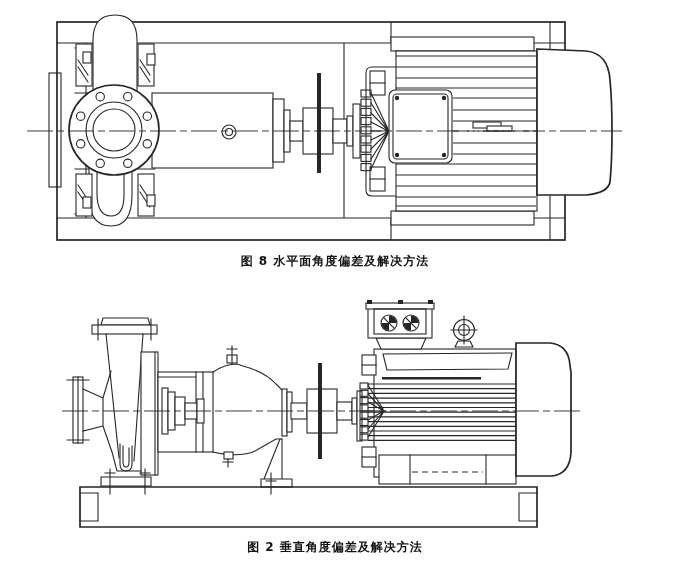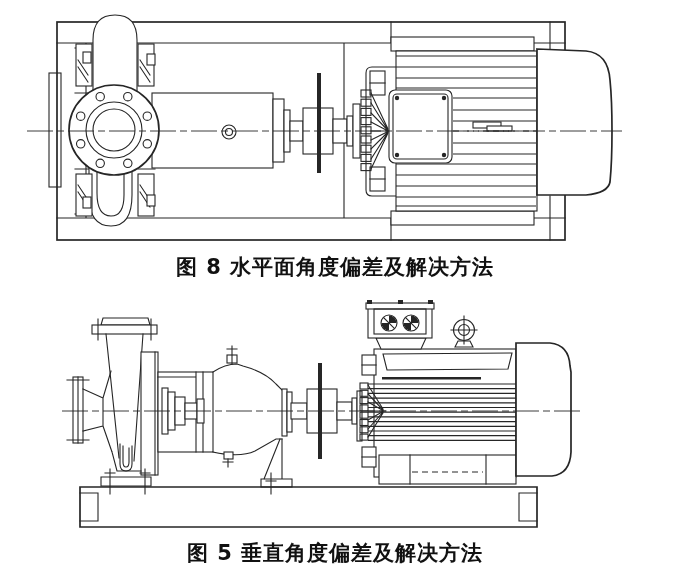--- a/index.html
+++ b/index.html
@@ -1,20 +1,20 @@
 <!DOCTYPE html>
 <html><head>
 <meta charset="utf-8">
 <style>
   html,body{margin:0;padding:0;background:#fff;}
   .page{position:relative;width:688px;height:574px;background:#fff;overflow:hidden;
         font-family:"Liberation Sans","DejaVu Sans",sans-serif;}
   .drawing{position:absolute;left:0;top:0;}
   .caption{position:absolute;left:0;right:18px;text-align:center;
-           font-weight:bold;font-size:21px;color:#111;letter-spacing:1px;
+           font-weight:bold;font-size:12px;color:#111;letter-spacing:1px;
            font-family:"DejaVu Sans","Liberation Sans",sans-serif;}
   #cap8{top:253px;}
   #cap9{top:539px;}
   
   .s{fill:none;stroke:#262626;stroke-width:1.1;stroke-linecap:square;}
   .s2{fill:none;stroke:#262626;stroke-width:1.7;stroke-linecap:square;}
   .w{fill:#ffffff;stroke:#262626;stroke-width:1.1;}
   .w2{fill:#ffffff;stroke:#262626;stroke-width:1.7;}
   .f{fill:#262626;stroke:none;}
   .cl{fill:none;stroke:#262626;stroke-width:0.9;stroke-dasharray:26 4 7 4;}
@@ -260,15 +260,15 @@
         <circle class="s" cx="464" cy="330" r="5.5"></circle>
         <path class="s" d="M464 316V344 M451 330H477"></path>
       </g>
     </g>
 
     <path class="cl" d="M62 411H581"></path>
   </g>
 </svg>
 
 <div id="cap8" class="caption">图 8 水平面角度偏差及解决方法</div>
-<div id="cap9" class="caption">图 5 垂直角度偏差及解决方法</div>
+<div id="cap9" class="caption">图 2 垂直角度偏差及解决方法</div>
 
 </div>
 
 </body></html>

